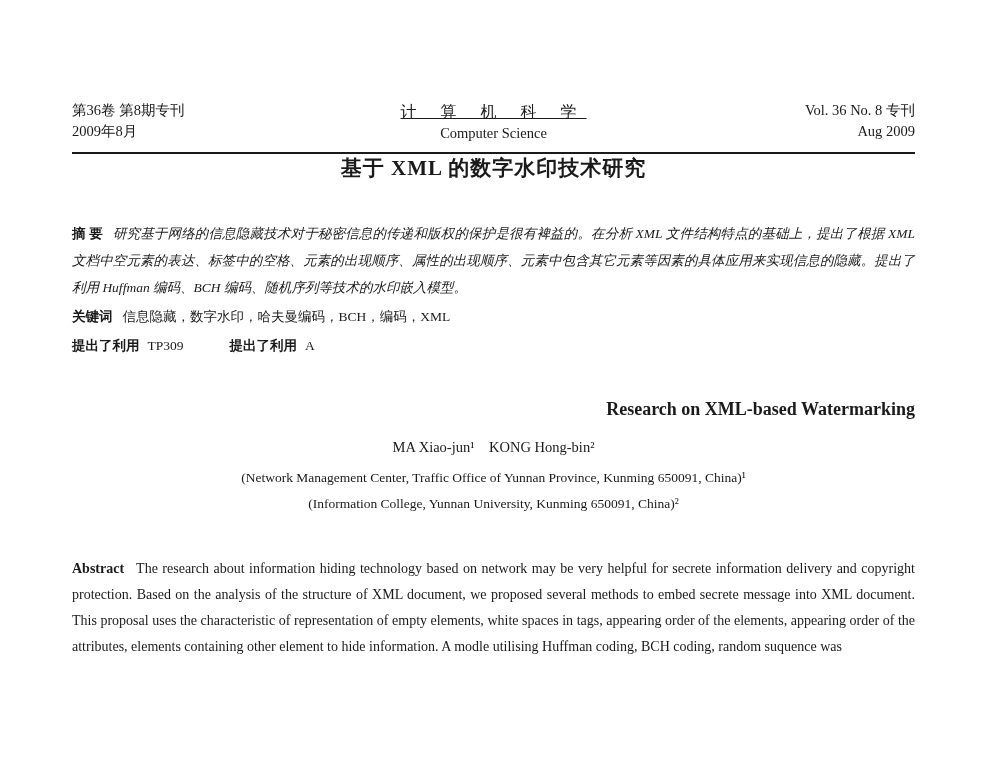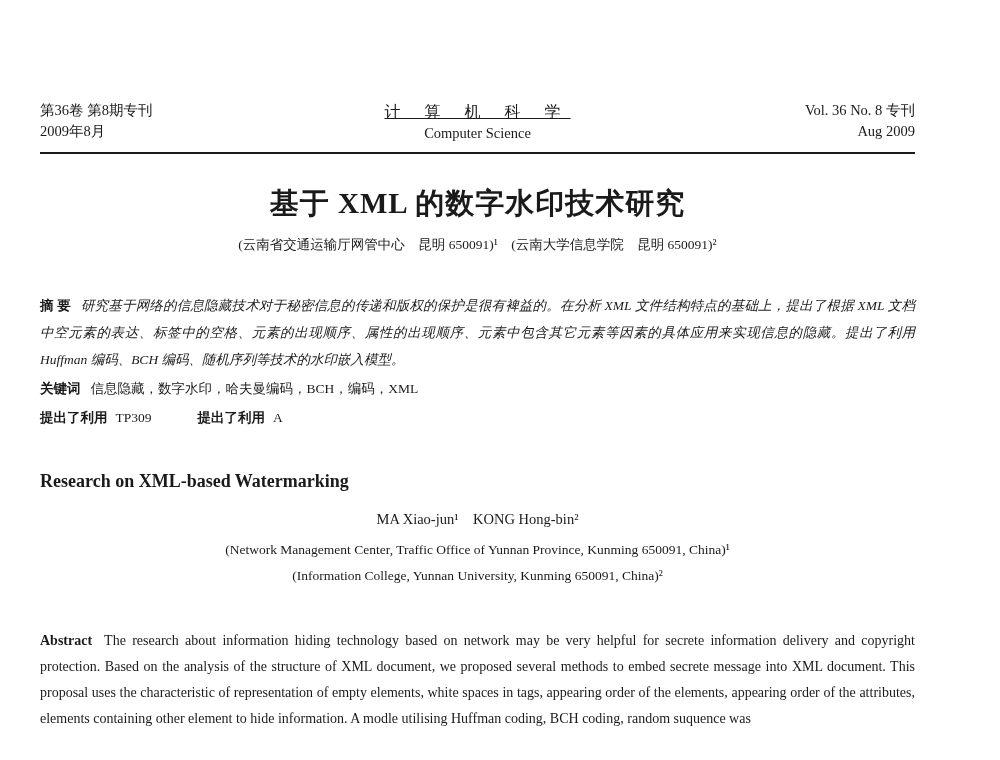--- a/index.html
+++ b/index.html
@@ -9,40 +9,39 @@
     height: 760px;
     background: #ffffff;
     font-family: "Liberation Serif", "DejaVu Serif", serif;
     color: #1a1a1a;
     overflow: hidden;
   }
   .page {
     box-sizing: border-box;
     width: 1000px;
     height: 596px;
-    padding: 100px 85px 0 40px;
+    padding: 100px 85px 0 72px;
   }
   
   .journal-header {
     display: flex;
     justify-content: space-between;
     align-items: flex-start;
     padding-bottom: 8px;
     border-bottom: 2px solid #1a1a1a;
   }
   .jh-col { font-size: 14.5px; line-height: 1.45; }
   .jh-left  { text-align: left;  min-width: 180px; }
   .jh-center{ text-align: center; flex: 1; }
   .jh-right { text-align: right; min-width: 180px; }
   .jh-center .cn { letter-spacing: 10px; font-size: 16px; text-decoration: underline; }
   
   .title-cn {
-    margin-top: 30px;
     text-align: center;
-    font-size: 29px;
+    font-size: 21px;
     font-weight: bold;
     letter-spacing: 1px;
   }
   .authors-cn {
     margin-top: 32px;
     text-align: center;
     font-size: 15.5px;
     font-weight: 600;
   }
   .affiliation-cn {
@@ -66,21 +65,21 @@
   .kw-line, .clc-line {
     font-size: 13.5px;
     line-height: 2.0;
     margin-top: 2px;
   }
   .clc-line .label-bold { margin-right: 8px; }
   .clc-gap { display: inline-block; width: 46px; }
   
   .title-en {
     margin-top: 40px;
-    text-align: left;
+    text-align: right;
     font-size: 18px;
     font-weight: bold;
   }
   .authors-en {
     margin-top: 18px;
     text-align: center;
     font-size: 14.5px;
   }
   .affiliation-en {
     margin-top: 8px;
@@ -111,21 +110,20 @@
       <div class="cn">计 算 机 科 学</div>
       <div>Computer  Science</div>
     </div>
     <div class="jh-col jh-right">
       <div>Vol. 36 No. 8 专刊</div>
       <div>Aug 2009</div>
     </div>
   </div>
 
   <div class="title-cn">基于 XML 的数字水印技术研究</div>
-  <div class="affiliation-cn">(云南省交通运输厅网管中心　昆明 650091)¹　(云南大学信息学院　昆明 650091)²</div>
 
   <div class="abstract-cn">
     <span class="label-bold">摘  要</span><span class="body-text">研究基于网络的信息隐藏技术对于秘密信息的传递和版权的保护是很有裨益的。在分析 XML 文件结构特点的基础上，提出了根据 XML 文档中空元素的表达、标签中的空格、元素的出现顺序、属性的出现顺序、元素中包含其它元素等因素的具体应用来实现信息的隐藏。提出了利用 Huffman 编码、BCH 编码、随机序列等技术的水印嵌入模型。</span>
   </div>
 
   <div class="kw-line">
     <span class="label-bold">关键词</span><span>信息隐藏，数字水印，哈夫曼编码，BCH，编码，XML</span>
   </div>
 
   <div class="clc-line">

